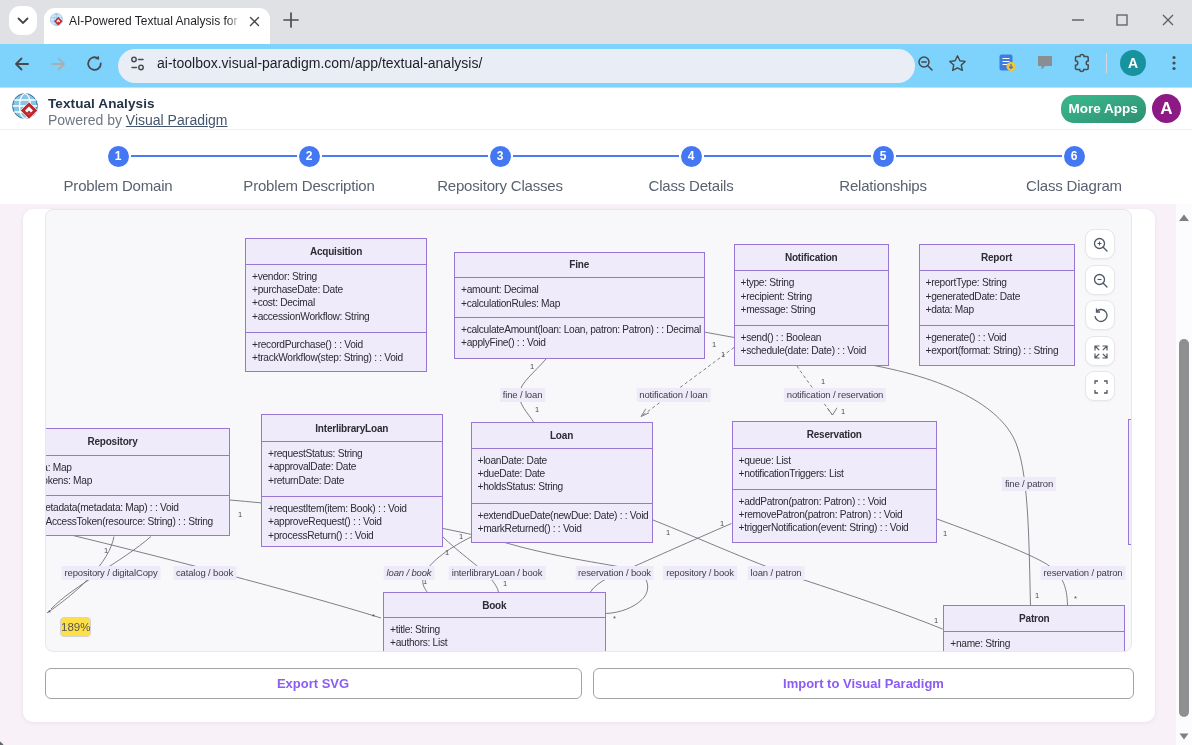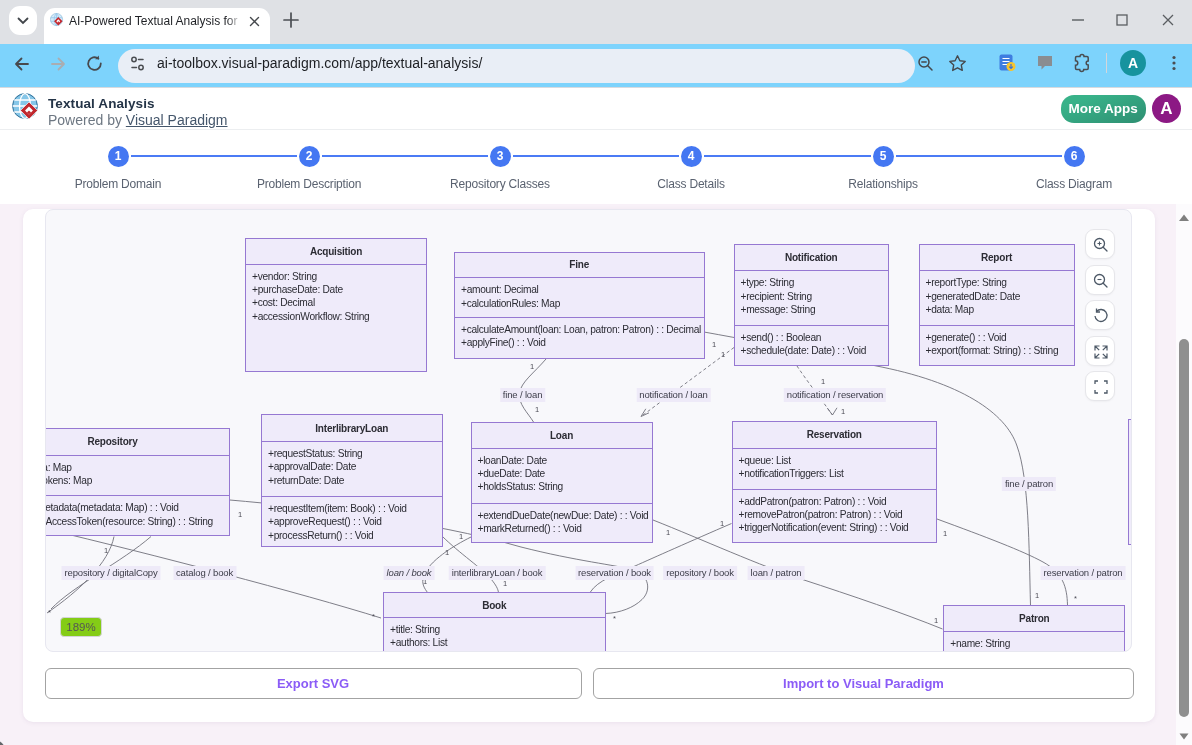--- a/index.html
+++ b/index.html
@@ -12,36 +12,36 @@
 #tabtitle { position:absolute; left:69px; top:14px; width:176px; font-size:12px; color:#1f2125; white-space:nowrap; overflow:hidden; }
 #toolbar { position:absolute; left:0; top:44px; width:1192px; height:44px; background:#7dd3fc; }
 #urlpill { position:absolute; left:118px; top:5px; width:797px; height:34px; background:#e9eef6; border-radius:17px; }
 #chromeline { position:absolute; left:0; top:87px; width:1192px; height:1px; background:#d8dade; }
 
 #appbar { position:absolute; left:0; top:88px; width:1192px; height:42px; background:#fff; border-bottom:1px solid #eceef0; }
 
 #stepper { position:absolute; left:0; top:130px; width:1192px; height:74px; background:#fff; }
 .stepc { position:absolute; top:15.5px; width:21px; height:21px; border-radius:50%; background:#4477f2; color:#fff; font-size:12px; font-weight:bold; text-align:center; line-height:21px; }
 .stepline { position:absolute; top:25px; height:1.5px; background:#4b7bf5; }
-.steplab { position:absolute; top:47px; width:200px; text-align:center; font-size:12px; letter-spacing:-0.2px; color:#5a6270; }
+.steplab { position:absolute; top:47px; width:200px; text-align:center; font-size:15px; letter-spacing:-0.2px; color:#5a6270; }
 
 #page { position:absolute; left:0; top:204px; width:1192px; height:541px; background:#f8f1f8; }
 #card { position:absolute; left:23px; top:5px; width:1132px; height:512.5px; background:#fff; border-radius:10px; box-shadow:0 1px 4px rgba(120,90,140,0.10); }
 #canvas { position:absolute; left:22px; top:0px; width:1087px; height:443px; background:#f8f8fb; border:1px solid #e7e7f0; border-radius:8px; overflow:hidden; }
 
 .cls { position:absolute; background:#efebfa; border:1px solid #9678d2; color:#2c2c34; }
 .cls .t { font-weight:bold; font-size:10px; letter-spacing:-0.2px; text-align:center; border-bottom:1px solid #9678d2; display:flex; align-items:center; justify-content:center; }
 .cls .a { font-size:10.2px; letter-spacing:-0.3px; line-height:13.4px; padding:5px 0 0 6px; white-space:pre; overflow:hidden; }
 .cls .o { font-size:10.2px; letter-spacing:-0.3px; line-height:13.4px; padding:5px 0 0 6px; border-top:1px solid #9678d2; white-space:pre; overflow:hidden; }
 
 .elab { position:absolute; background:#eeeaf8; color:#3d3d49; font-size:9.5px; letter-spacing:-0.15px; line-height:11.5px; padding:1px 3px; white-space:nowrap; transform:translateX(-50%); }
 
 .zbtn { position:absolute; left:1061.5px; width:30px; height:30px; background:#fff; border:1px solid #e6e6ea; border-radius:9px; box-shadow:0 1px 2px rgba(0,0,0,0.04); }
 .zbtn svg { position:absolute; left:6px; top:6px; }
-#pct { position:absolute; left:37px; top:408px; width:42px; height:20px; background:#84cc16; border:1px solid #d4d4d8; border-radius:4px; font-size:11.5px; color:#555; text-align:center; line-height:19px; }
+#pct { position:absolute; left:37px; top:408px; width:31px; height:20px; background:#fde047; border:1px solid #d4d4d8; border-radius:4px; font-size:11.5px; color:#555; text-align:center; line-height:19px; }
 
 .gbtn { position:absolute; top:459px; height:31px; border:1px solid #a3a3a3; border-radius:6px; background:#fff; color:#8b5cf6; font-size:13px; font-weight:bold; text-align:center; line-height:29px; }
 
 #sbtrack { position:absolute; left:1176px; top:204px; width:16px; height:541px; background:#fcfbfd; }
 #sbthumb { position:absolute; left:3px; top:135px; width:10px; height:378px; background:#8f8f8f; border-radius:5px; }
 </style>
 </head>
 <body>
 
 <div id="tabbar">
@@ -209,20 +209,22 @@
      <text x="1073" y="600">*</text>
     </g>
    </svg>
 
    <div class="cls" style="left:199px;top:27.5px;width:182px;height:134.5px;">
     <div class="t" style="height:26px;">Acquisition</div>
     <div class="a" style="height:67px;">+vendor: String
 +purchaseDate: Date
 +cost: Decimal
 +accessionWorkflow: String</div>
+    <div class="o" style="height:39px;">+recordPurchase() : : Void
++trackWorkflow(step: String) : : Void</div>
    </div>
    <div class="cls" style="left:408px;top:41.5px;width:250.5px;height:107.5px;">
     <div class="t" style="height:25.8px;">Fine</div>
     <div class="a" style="height:38.6px;">+amount: Decimal
 +calculationRules: Map</div>
     <div class="o" style="height:41px;">+calculateAmount(loan: Loan, patron: Patron) : : Decimal
 +applyFine() : : Void</div>
    </div>
    <div class="cls" style="left:872.5px;top:34px;width:156px;height:122px;">
     <div class="t" style="height:26.3px;">Report</div>

